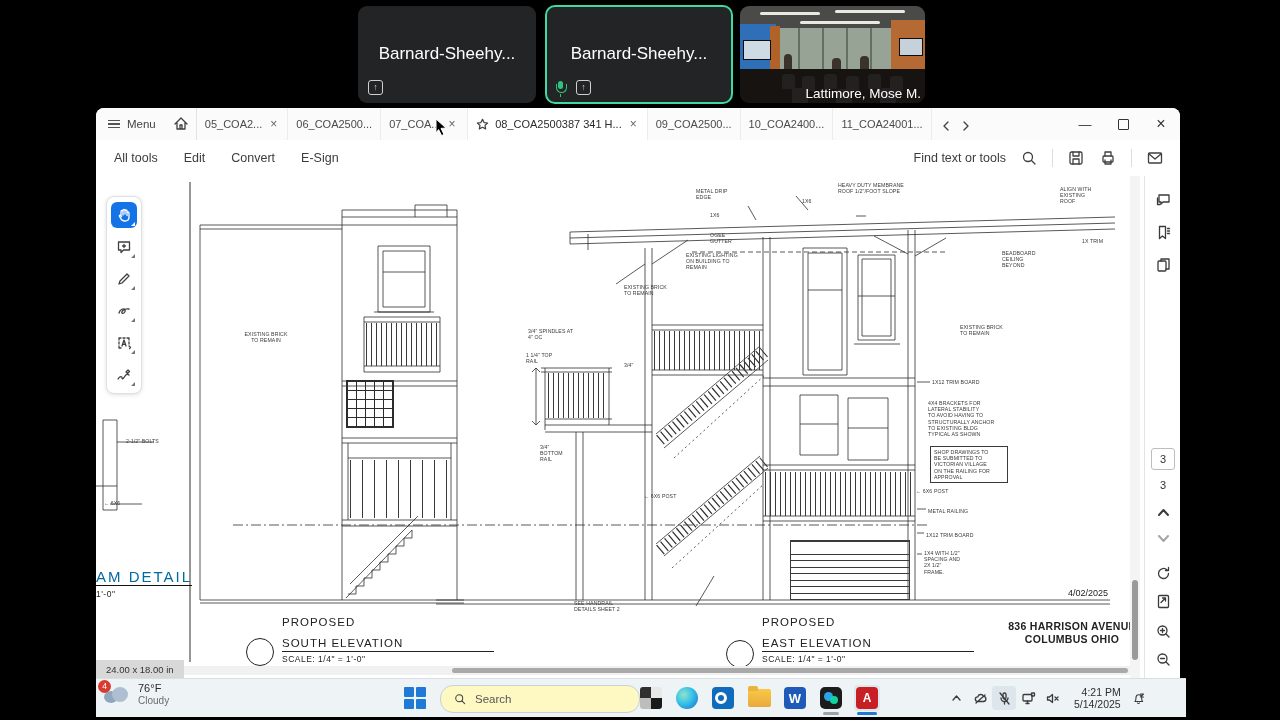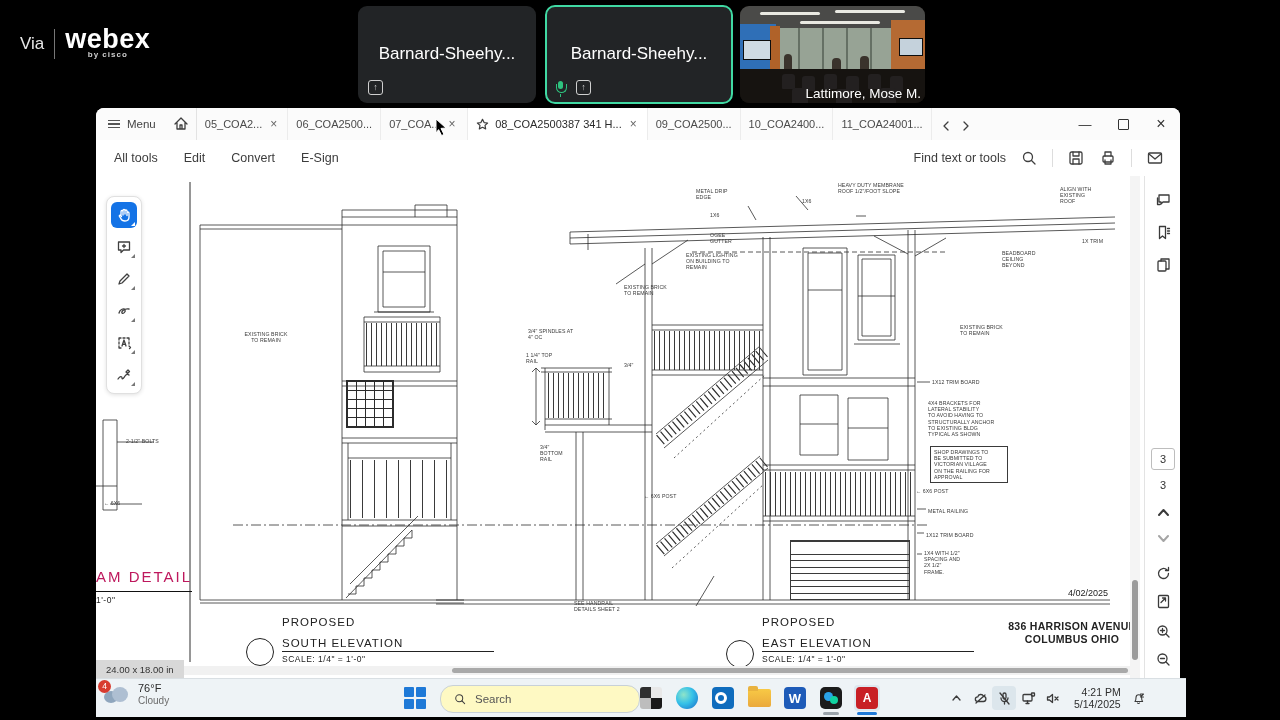--- a/index.html
+++ b/index.html
@@ -105,21 +105,21 @@
   .spin.sparse{background:repeating-linear-gradient(90deg,#3a3a3a 0 1px,transparent 1px 12px);}
   .slat{position:absolute;background:repeating-linear-gradient(180deg,#3a3a3a 0 .8px,transparent .8px 6.5px);border:1px solid #3a3a3a;}
   .gridwin{position:absolute;border:1px solid #2c2c2c;
      background:repeating-linear-gradient(90deg,#2c2c2c 0 1px,transparent 1px 9px),
                 repeating-linear-gradient(180deg,#2c2c2c 0 1px,transparent 1px 9px);}
   .dtitle{position:absolute;color:#222;}
   .dt1{font-size:11.5px;letter-spacing:1px;line-height:13px;margin-top:8px;}
   .dt-rule{border-top:1.3px solid #222;margin:1px 0 2px 0;}
   .dt-scale{font-size:8.5px;letter-spacing:.5px;}
   .dcirc{position:absolute;width:26px;height:26px;border:1px solid #222;border-radius:50%;}
-  .beam-t{font-size:15px;letter-spacing:2px;color:#be185d;border-bottom:1.5px solid #111;padding-bottom:6px;}
+  .beam-t{font-size:15px;letter-spacing:2px;color:#0369a1;border-bottom:1.5px solid #111;padding-bottom:0;}
   .addr{font-size:10.5px;font-weight:bold;letter-spacing:.3px;color:#222;line-height:13px;text-align:center;}
   .ddate{font-size:9px;color:#222;}
 
   
   #taskbar{left:0;top:570px;width:1090px;height:38px;background:#eef3f6;border-top:1px solid #d9dfe3;}
   .wx-weather{left:6px;top:3px;display:flex;align-items:center;gap:8px;}
   .wcloud{width:28px;height:20px;position:relative;}
   .wcloud .c1{position:absolute;left:2px;top:6px;width:14px;height:12px;background:#8fa6bd;border-radius:50%;}
   .wcloud .c2{position:absolute;left:10px;top:2px;width:16px;height:15px;background:#aebfd2;border-radius:50%;}
   .wbadge{position:absolute;left:-4px;top:-5px;width:13px;height:13px;background:#d83b2f;border-radius:50%;
@@ -156,28 +156,20 @@
   .clock{text-align:right;font-size:10.5px;line-height:12.5px;color:#2e2e2e;padding:0 6px 0 10px;}
 
   #cursor{z-index:90;}
   svg.draw{position:absolute;left:0;top:0;}
   svg.draw *{vector-effect:non-scaling-stroke;}
 </style>
 </head>
 <body>
 
 <div id="topbar" class="abs">
-  <div class="abs wx-logo">
-    <span class="wx-via">Via</span>
-    <span class="wx-sep"></span>
-    <span>
-      <div class="wx-brand">webex</div>
-      <div class="wx-by">by cisco</div>
-    </span>
-  </div>
 
   <div class="abs tile" style="left:358px;">
     <div class="nm">Barnard-Sheehy...</div>
     <div class="popico">↑</div>
   </div>
 
   <div class="abs tile active" style="left:546px;width:186px;">
     <div class="nm">Barnard-Sheehy...</div>
     <div class="micico">
         <i class="cap"></i>

